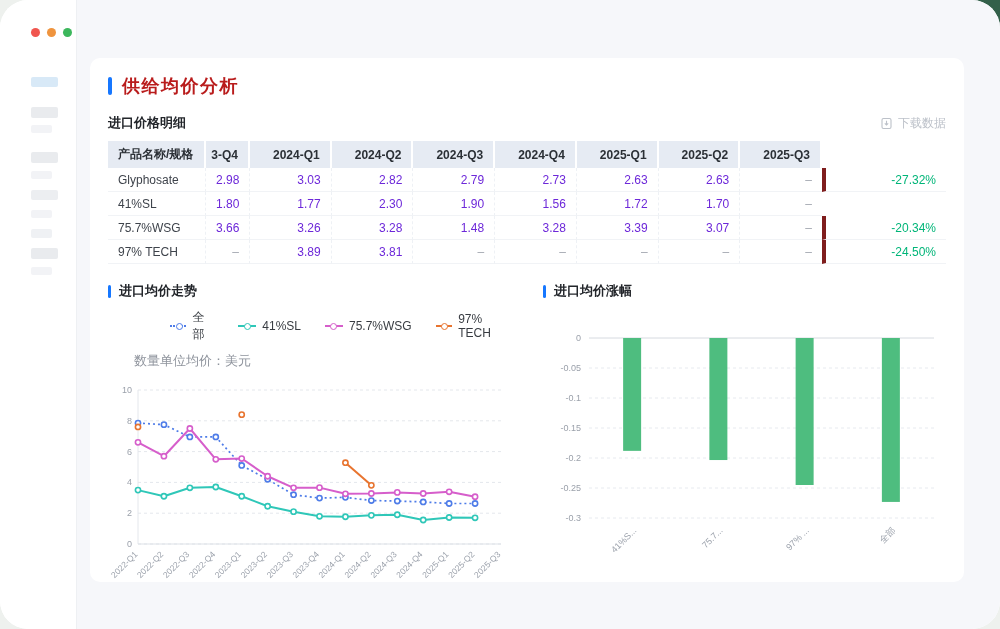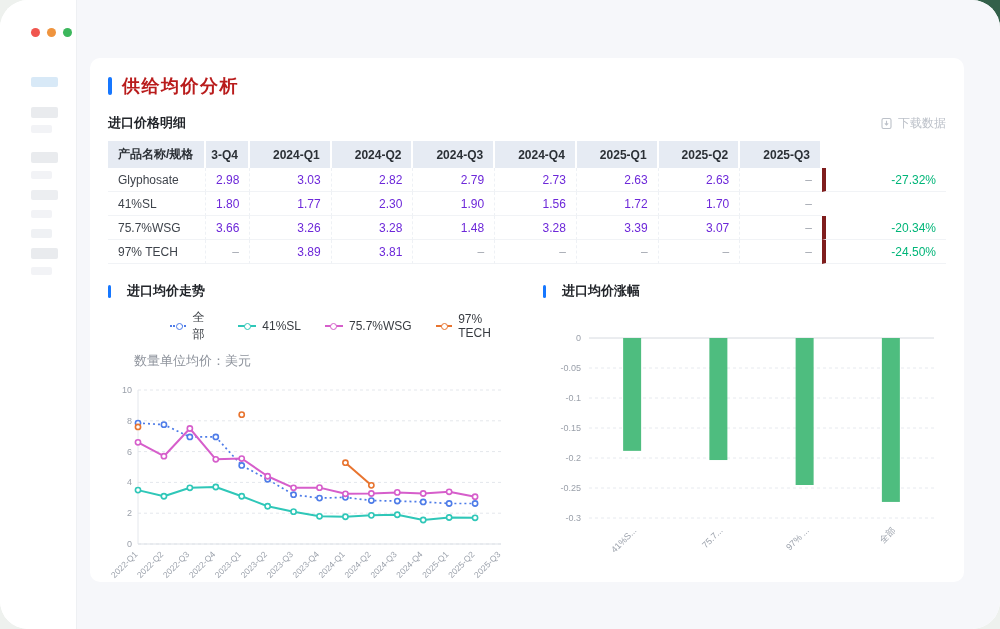--- a/index.html
+++ b/index.html
@@ -48,21 +48,21 @@
   .info-ic{width:11px;height:11px;border:1px solid #c3c8d0;border-radius:50%;display:inline-flex;
            align-items:center;justify-content:center;font-size:8px;line-height:1;color:#c3c8d0;font-weight:400}
   .info-ic::after{content:"?"}
   .sorters{display:inline-flex;flex-direction:column;gap:2px;cursor:pointer}
   .car-up{width:0;height:0;border-left:3.5px solid transparent;border-right:3.5px solid transparent;border-bottom:4px solid #b6bcc6}
   .car-dn{width:0;height:0;border-left:3.5px solid transparent;border-right:3.5px solid transparent;border-top:4px solid #b6bcc6}
 
   .charts{display:flex;gap:30px;margin-top:18px}
   .left-panel{width:405px;flex:none}
   .right-panel{flex:1;min-width:0}
-  .cp-title-row{display:flex;gap:16px;align-items:center}
+  .cp-title-row{display:flex;gap:8px;align-items:center}
   .cp-bar{width:3px;height:13px;border-radius:1.5px}
   .cp-title{font-size:13px;font-weight:700;color:#23262b}
 
   .legend{display:flex;gap:24px;justify-content:center;margin:9px 0 0 62px;font-size:12px;color:#383c42}
   .legend-item{display:flex;align-items:center;gap:6px;cursor:pointer}
   .lg-line{width:18px;height:0;border-top:2px solid #888;position:relative;display:inline-block}
   .lg-dot{position:absolute;left:5.5px;top:-4.5px;width:5px;height:5px;border:1.5px solid #888;border-radius:50%;background:#fff}
 
   .chart-subtitle{font-size:13px;color:#8e939c;margin:9px 0 12px 26px}
   .trend-canvas{margin-top:2px}

